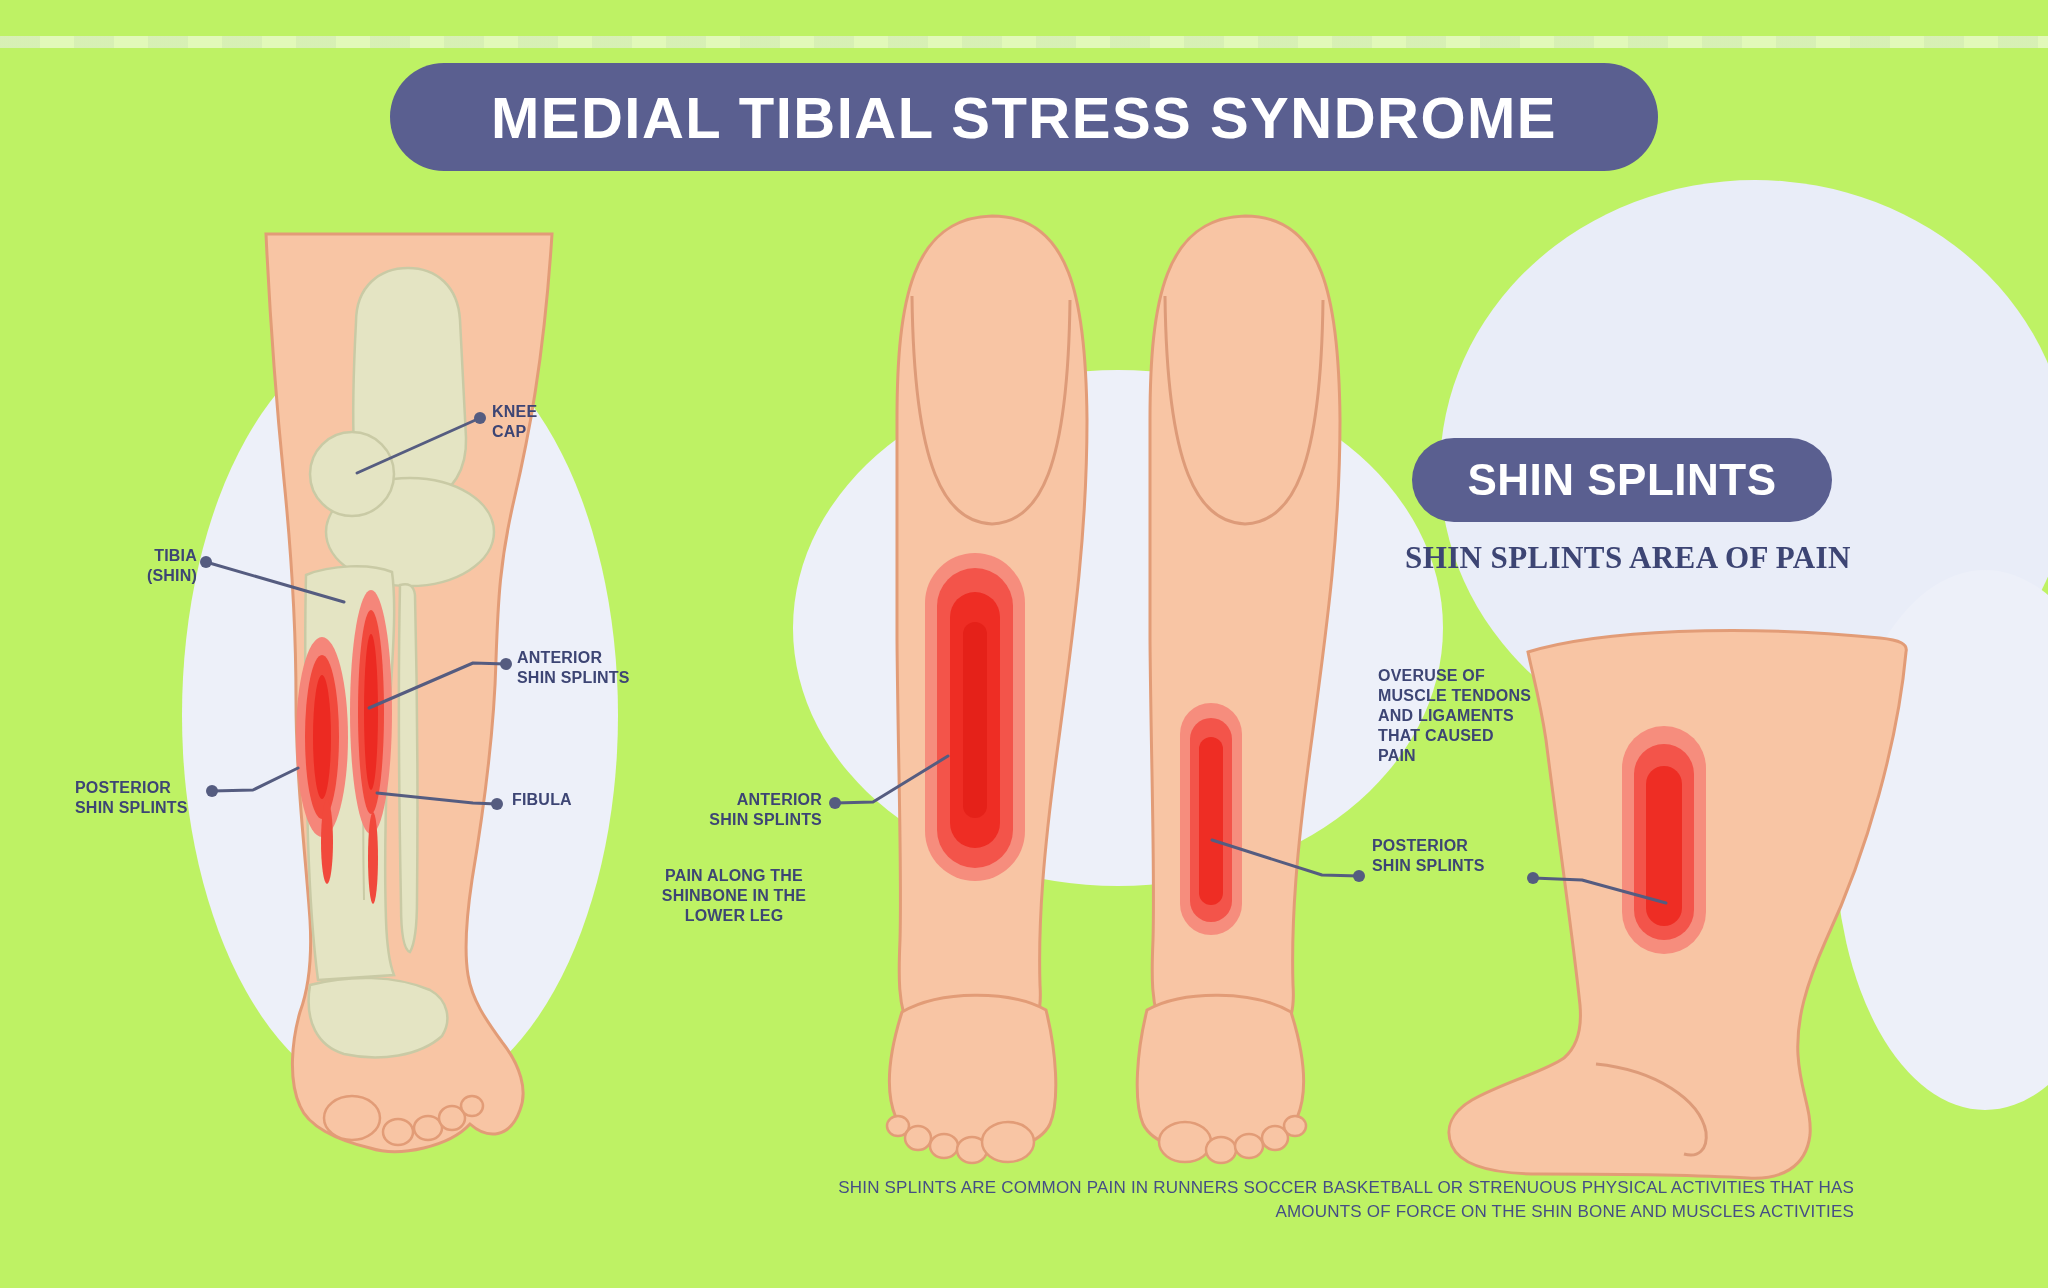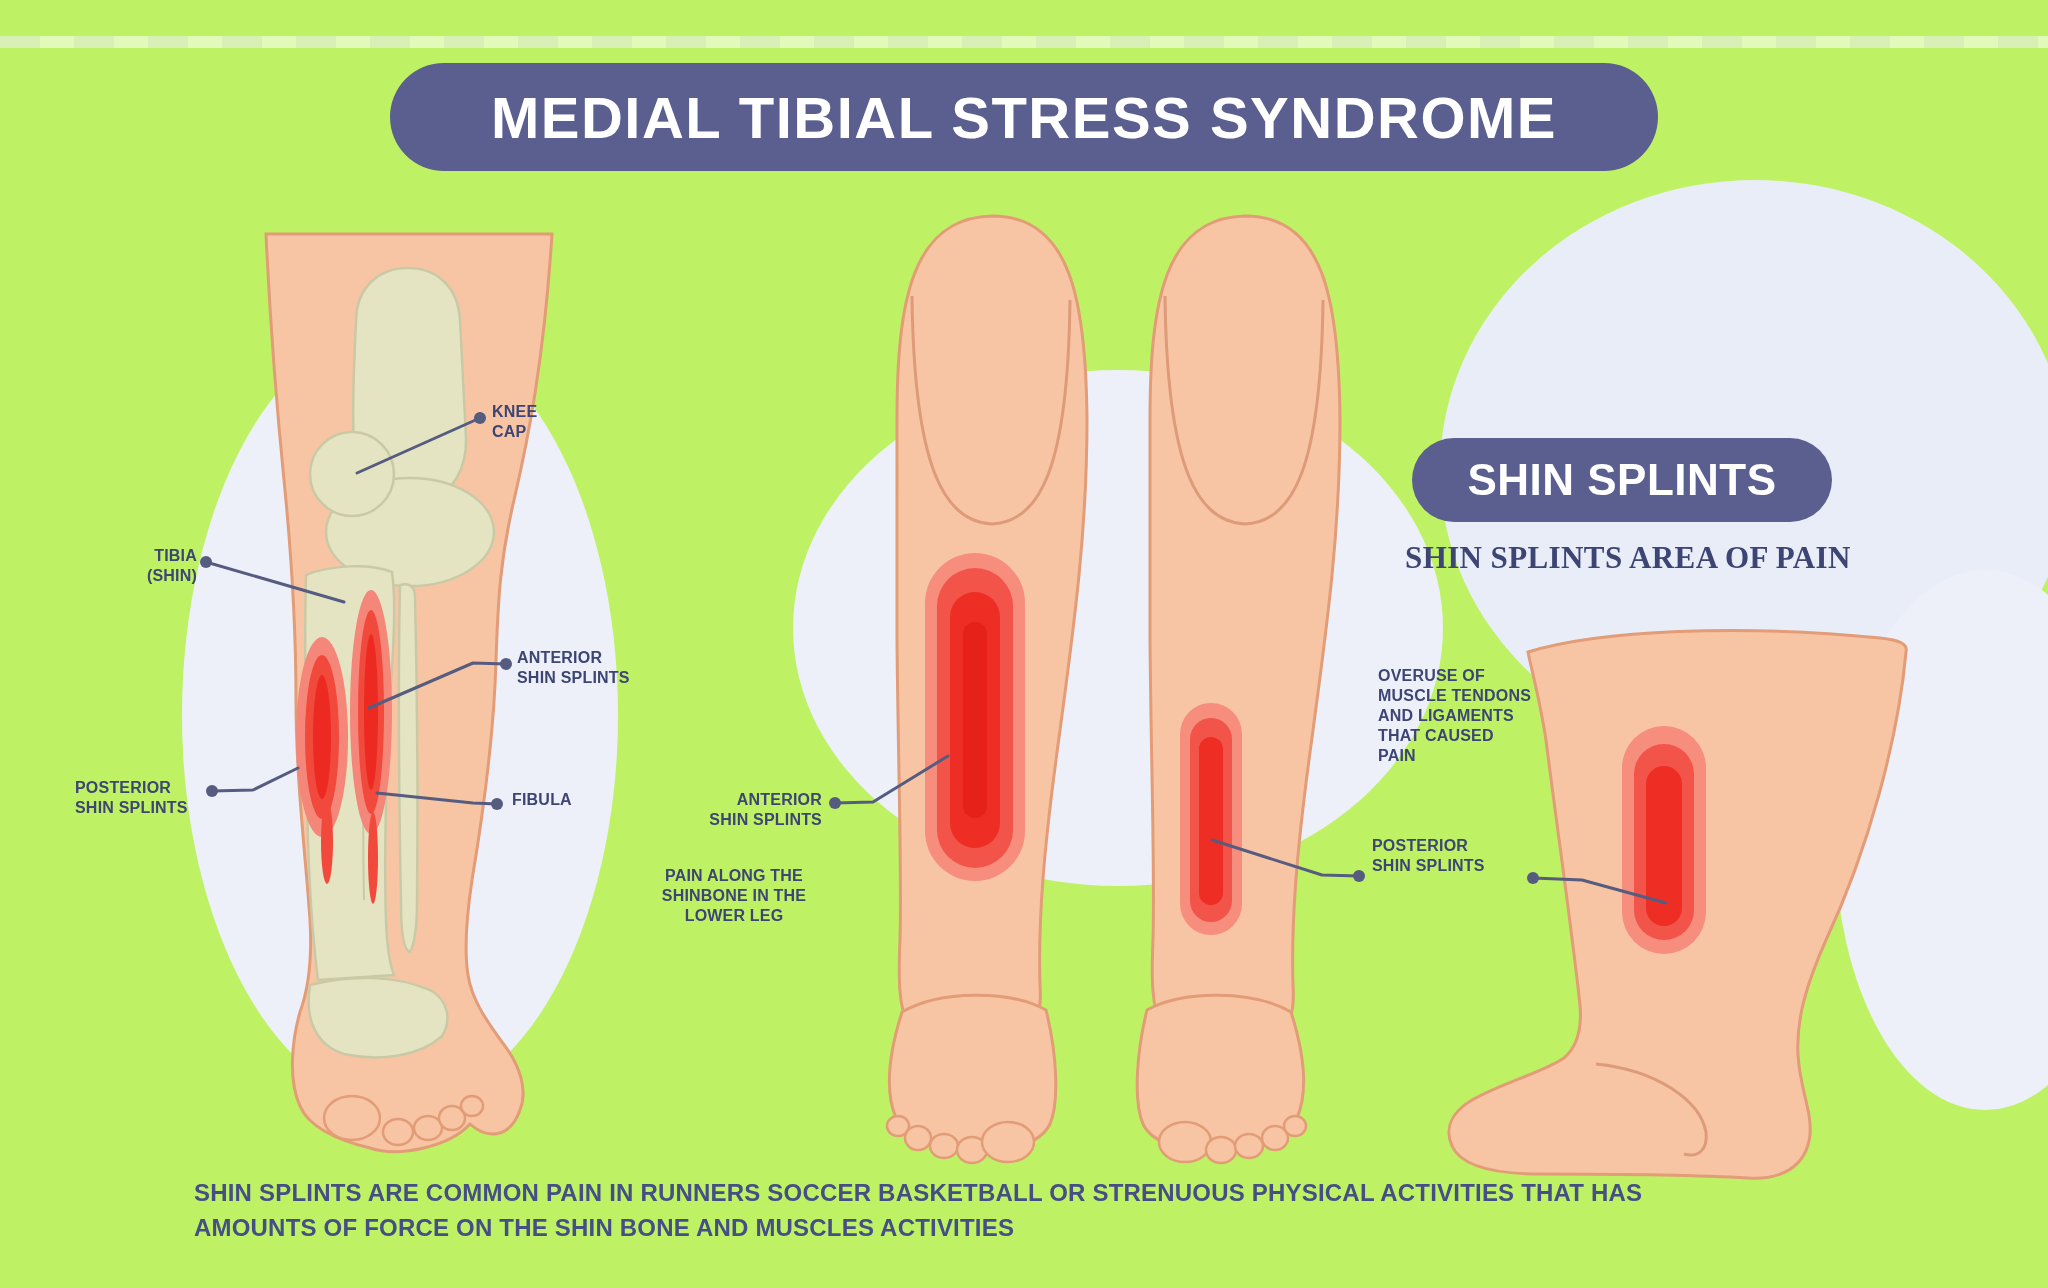--- a/index.html
+++ b/index.html
@@ -9,22 +9,22 @@
   .top-dashes{position:absolute;left:0;top:36px;width:100%;height:12px;
     background:repeating-linear-gradient(90deg,#eceef6 0 40px,#ffffff 40px 74px);opacity:.55;}
   .pill{position:absolute;background:#5a5f90;border-radius:60px;display:flex;
         align-items:center;justify-content:center;color:#ffffff;font-weight:bold;}
   .title-pill{left:390px;top:63px;width:1268px;height:108px;font-size:58px;letter-spacing:1.5px;}
   .badge-pill{left:1412px;top:438px;width:420px;height:84px;border-radius:42px;font-size:44px;letter-spacing:.5px;}
   .lbl{position:absolute;color:#3d4574;font-weight:bold;font-size:16px;line-height:1.25;
        white-space:pre-line;letter-spacing:.2px;}
   .heading{position:absolute;left:1405px;top:540px;width:520px;color:#3d4574;font-weight:bold;
        font-size:31px;letter-spacing:.4px;font-family:Liberation Serif, serif;}
-  .footer{position:absolute;left:194px;top:1176px;width:1660px;text-align:left;color:#454e85;
-       font-weight:bold;font-size:24px;line-height:1.44;letter-spacing:.2px;}
+  .footer{position:absolute;left:194px;top:1176px;width:1660px;text-align:right;color:#454e85;
+       font-weight:normal;font-size:17px;line-height:1.44;letter-spacing:.2px;}
   svg{position:absolute;left:0;top:0;}
   .r-align{text-align:right;}
 </style>
 </head>
 <body>
 
 <div class="stage">
 
   <div class="top-dashes"></div>
 

